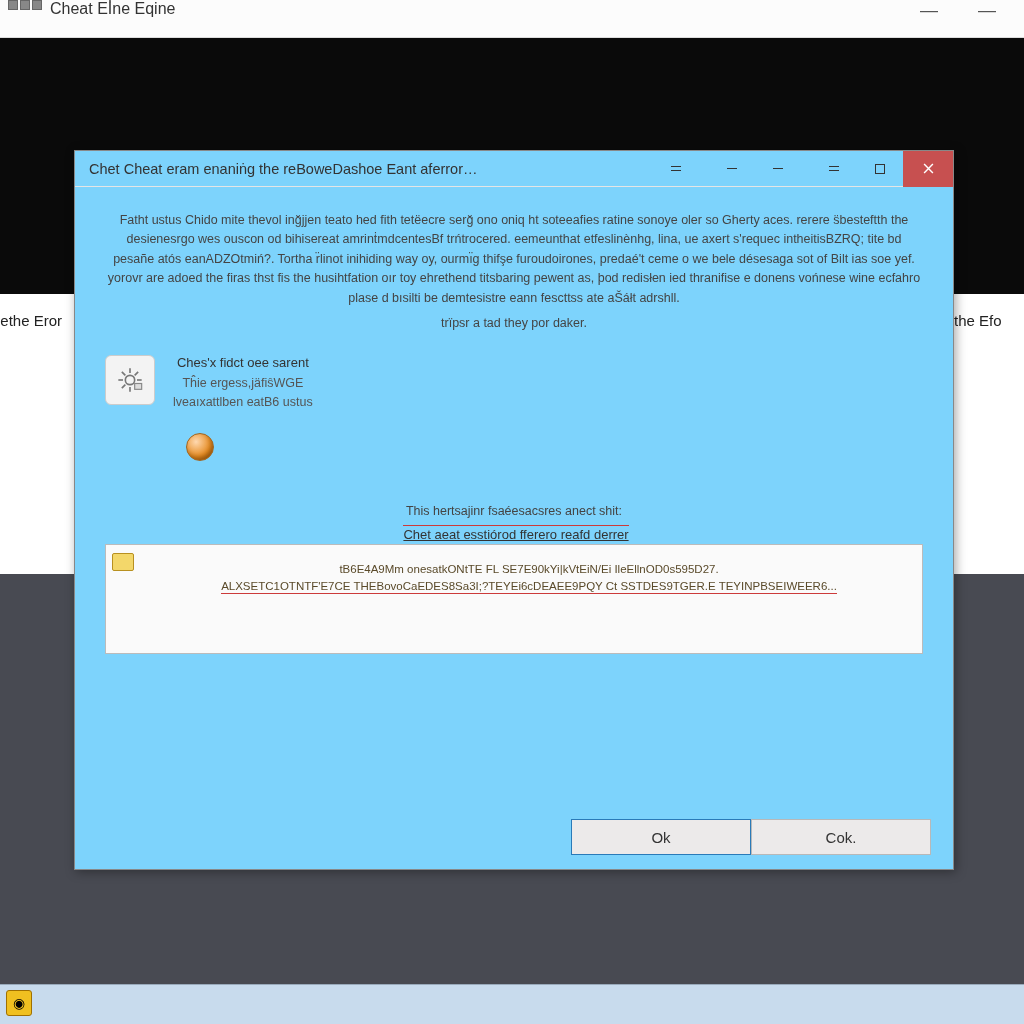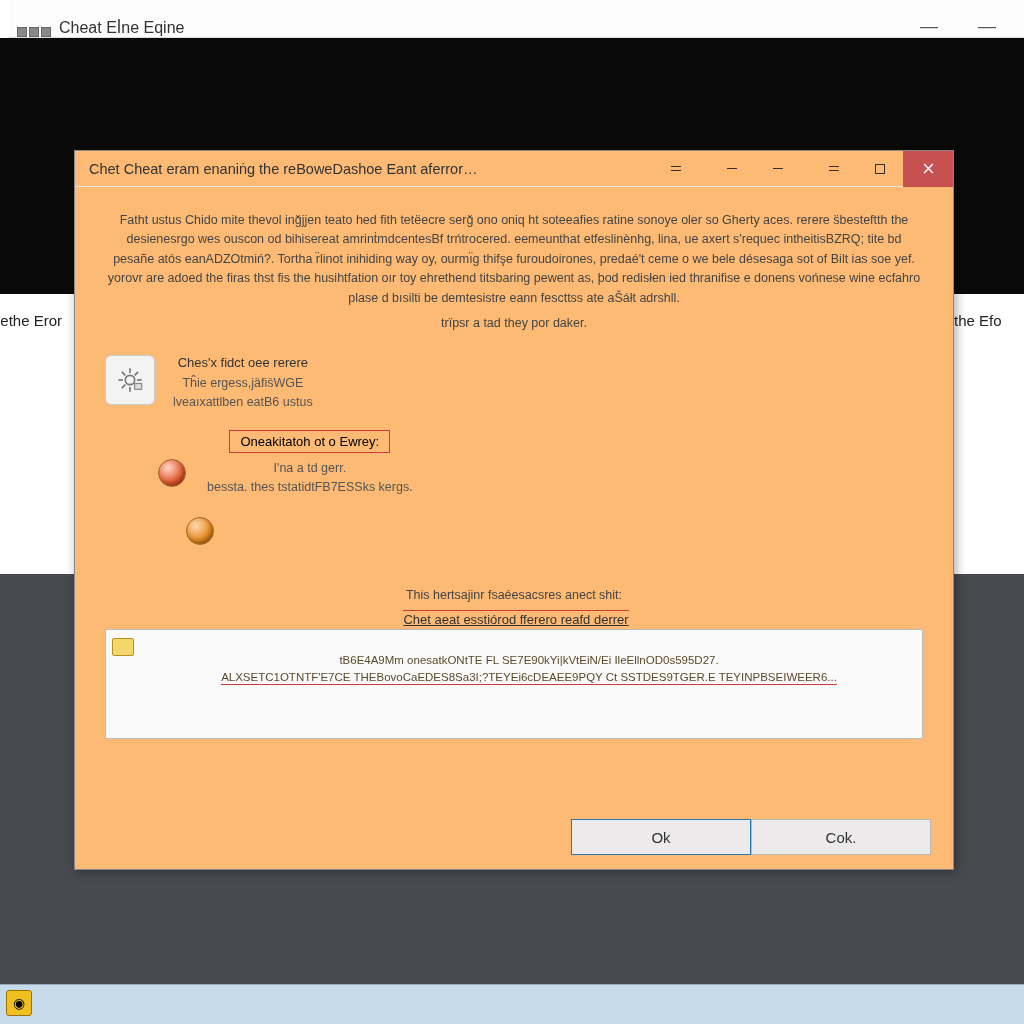--- a/index.html
+++ b/index.html
@@ -6,25 +6,24 @@
 body {
   width: 1024px; height: 1024px;
   font-family: "Segoe UI", Tahoma, sans-serif;
   font-size: 13px;
   background: #fff;
   overflow: hidden;
   position: relative;
 }
 .main-titlebar {
   height: 38px;
-  display: flex; align-items: flex-end;
+  display: flex; align-items: flex-start;
   padding: 0 8px;
   border-bottom: 1px solid #ddd;
   background: #fcfcfc;
-  margin-left: 9px;
 }
 .main-titlebar .tico { display:flex; gap:2px; margin-right:8px; }
 .main-titlebar .tico span { width:10px; height:10px; background:#888; display:inline-block; border:1px solid #666; }
 .main-titlebar .title { font-size: 16px; color:#333; }
 .main-titlebar .wc { margin-left:auto; display:flex; gap:40px; padding-right:20px; }
 .main-titlebar .wc span { font-size:18px; color:#555; }
 
 .bg-dark { position:absolute; left:0; top:38px; width:1024px; height:256px; background:#0a0a0a; }
 .bg-mid  { position:absolute; left:0; top:294px; width:1024px; height:280px; background:#fff; }
 .bg-gray { position:absolute; left:0; top:574px; width:1024px; height:410px; background:#484a52; }
@@ -33,21 +32,21 @@
 
 .side-label { position:absolute; top:312px; font-size:15px; color:#222; }
 .sl-left { left:-8px; width:70px; text-align:right; }
 .sl-right { right:-20px; width:90px; }
 
 
 .dialog {
   position:absolute;
   left:74px; top:150px;
   width:880px; height:720px;
-  background:#fdba74;
+  background:#7dd3fc;
   border:1px solid #888;
   box-shadow: 2px 2px 10px rgba(0,0,0,.35);
 }
 .dlg-tb {
   height:36px; display:flex; align-items:center; padding-left:14px;
   border-bottom:1px solid #e5e5e5;
 }
 .dlg-tb .t { font-size:14.5px; color:#333; }
 .dlg-wc { margin-left:auto; display:flex; }
 .dlg-wc .btn { width:46px; height:36px; display:flex; align-items:center; justify-content:center; font-size:13px; color:#333; }
@@ -67,21 +66,21 @@
 .item .txt .h { font-size:13px; color:#333; margin-bottom:4px; }
 .item .txt .s { font-size:12.5px; color:#555; line-height:1.5; }
 
 .redbox { border:1.5px solid #cc3a3a; padding:3px 10px; display:inline-block; margin-bottom:6px; font-size:13px; }
 
 .orb { width:28px; height:28px; border-radius:50%; background: radial-gradient(circle at 35% 30%, #ffd9b0, #e58a20 60%, #a85500); border:1px solid #a06520; box-shadow: inset -2px -3px 4px rgba(0,0,0,.25); }
 .orb.red { background: radial-gradient(circle at 35% 30%, #ffd5c8, #e25a30 60%, #a03010); }
 
 .sec2 { margin-top:40px; }
 .log-label { font-size:13px; color:#333; margin:4px 0 2px 4px; }
-.log-box { border:1px solid #bbb; background:#fafafa; padding:22px 8px; height:110px; font-size:11.5px; color:#5a4a2a; line-height:1.5; position:relative; }
+.log-box { border:1px solid #bbb; background:#fafafa; padding:16px 8px; height:110px; font-size:11.5px; color:#5a4a2a; line-height:1.5; position:relative; }
 .log-box .key { position:absolute; left:6px; top:8px; width:22px; height:18px; background:#f3d76a; border:1px solid #b89020; border-radius:2px; }
 .log-box .lt { margin-left:30px; }
 .red-under { border-bottom:1.5px solid #cc3a3a; padding-bottom:1px; }
 .red-under-top { border-top:1.5px solid #cc3a3a; display:inline-block; }
 
 .dlg-btns { position:absolute; bottom:14px; right:22px; display:flex; }
 .dlg-btns button { width:180px; height:36px; background:#eceaea; border:1px solid #b8b8b8; font-size:15px; color:#333; cursor:pointer; }
 .dlg-btns button.primary { border:1.5px solid #2a7ab8; }
 
 .gear { width:28px; height:28px; position:relative; }
@@ -160,36 +159,26 @@
                 <line x1="18" y1="12" x2="22" y2="12"></line>
                 <line x1="5" y1="5" x2="8" y2="8"></line>
                 <line x1="16" y1="16" x2="19" y2="19"></line>
                 <line x1="19" y1="5" x2="16" y2="8"></line>
                 <line x1="8" y1="16" x2="5" y2="19"></line>
               </g>
               <rect x="16" y="15" width="6" height="5" fill="#ddd" stroke="#888" stroke-width="1"></rect>
             </svg></div>
       </div>
       <div class="txt">
-        <div class="h">Ches'x fidct oee rerere</div>
+        <div class="h">Ches'x fidct oee sarent</div>
         <div class="s">Tĥie ergess,jäfiŝWGE</div>
         <div class="s">lveaıxattlben eatB6 ustus</div>
       </div>
     </div>
 
-    <div class="item noborder" style="margin-left:50px; margin-top:18px;">
-      <div class="ic" style="width:34px;height:34px; margin-top:26px;">
-          <div class="orb red"></div>
-        </div>
-      <div class="txt">
-        <div class="redbox">Oneakitatoh ot o Ewrey:</div>
-        <div class="s">I'na a td gerr.</div>
-        <div class="s">bessta. thes tstatidtFB7ESSks kergs.</div>
-      </div>
-    </div>
 
     <div class="item noborder" style="margin-left:80px; margin-top:20px;">
       <div class="ic" style="width:30px;height:30px;">
           <div class="orb"></div>
         </div>
     </div>
 
     <div class="sec2">
       <div class="para" style="margin-bottom:4px;">This hertsajinr fsaéesacsres anect shit:</div>
       <div class="log-label"><span class="red-under-top" style="padding-top:1px;text-decoration:underline;"><span>Chet aeat esstiórod fferero reafd derrer</span></span></div>

